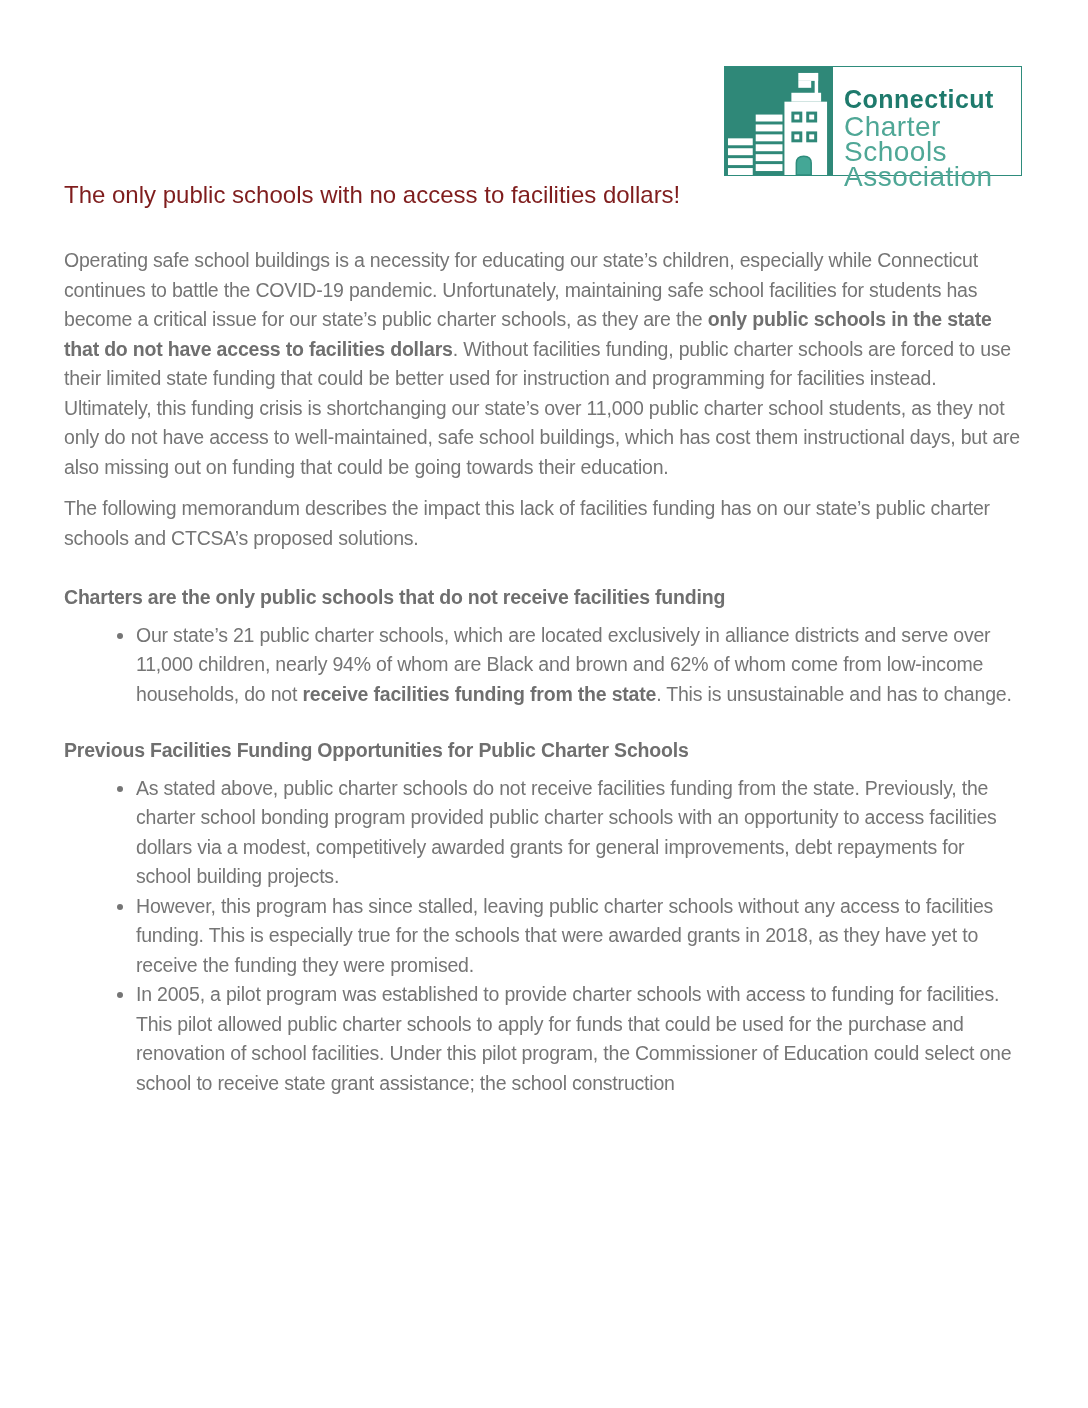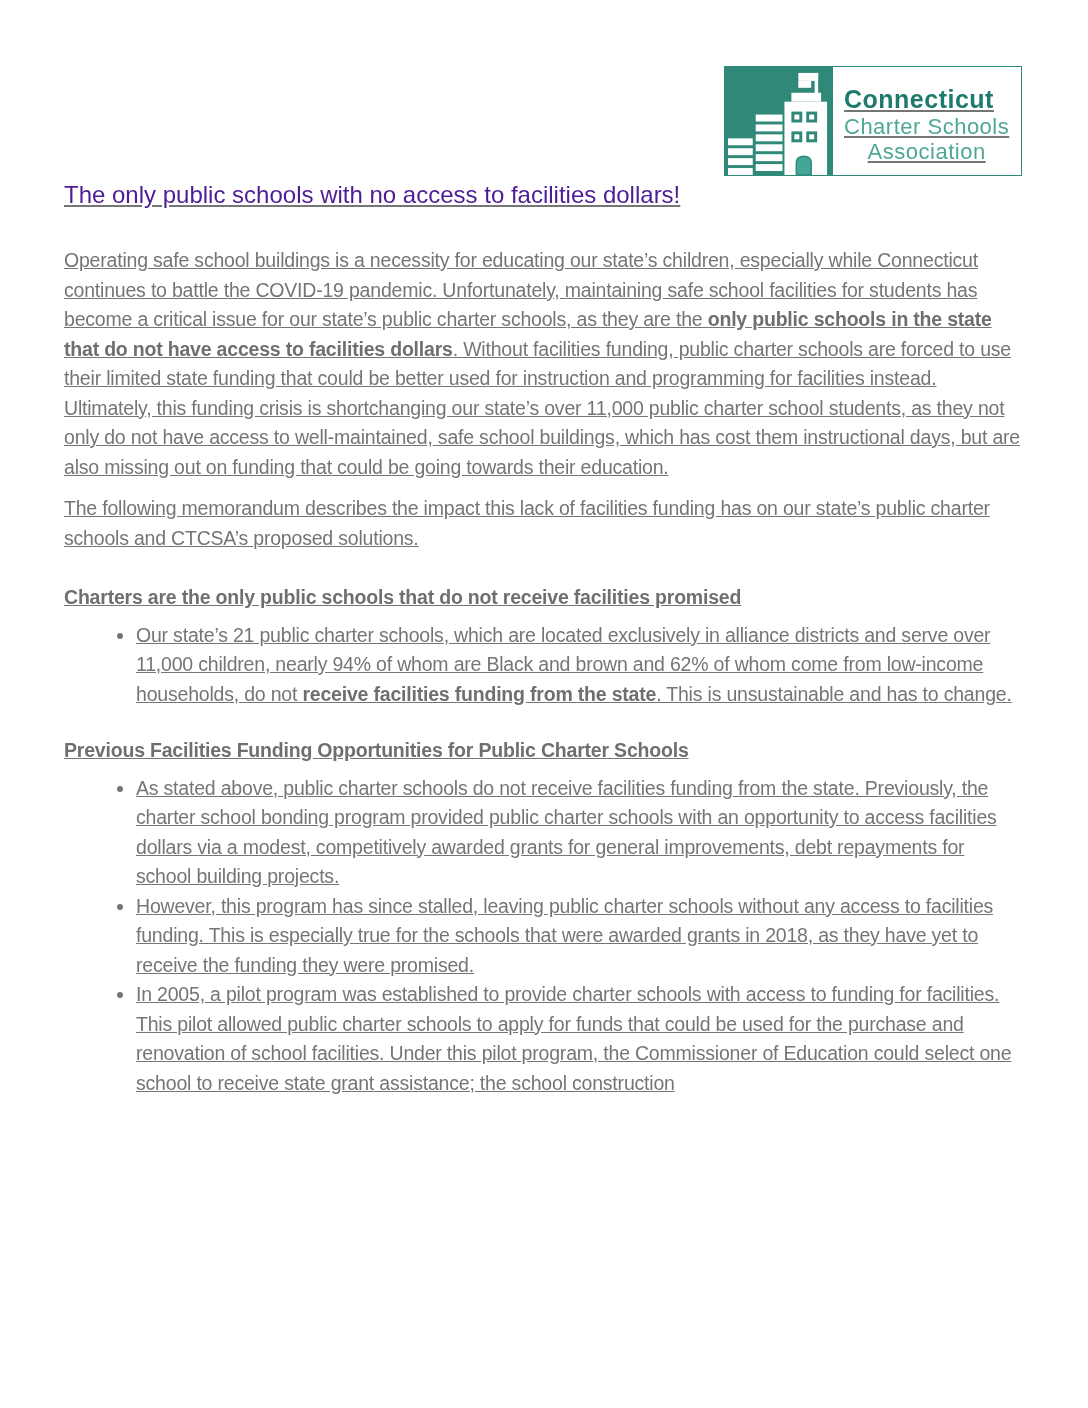--- a/index.html
+++ b/index.html
@@ -1,32 +1,32 @@
 <!DOCTYPE html>
 <html><head>
 <meta charset="utf-8">
 <style>
   * { margin:0; padding:0; box-sizing:border-box; }
   html, body { width:1088px; background:#ffffff; }
   body { font-family:"Liberation Sans", sans-serif; color:#757575; }
-  .page { width:1088px; height:1408px; padding:0 64px; overflow:hidden; background:#ffffff;text-decoration:underline; }
+  .page { width:1088px; height:1408px; padding:0 64px; overflow:hidden; background:#ffffff; }
 
   
   .logo-row { display:flex; justify-content:flex-end; margin-top:66px; padding-right:2px; }
   .logo { display:flex; width:298px; height:110px; border:1px solid #2e8c7c; background:#ffffff; }
   .logo-mark { flex:0 0 108px; width:108px; height:108px; }
   .logo-mark svg { display:block; width:108px; height:108px; }
   .logo-text { padding:17px 0 0 11px; }
   .logo-name { font-size:25px; line-height:30px; font-weight:bold; color:#1e7a6c; letter-spacing:0.5px; }
-  .logo-sub  { font-size:22px; line-height:25px; color:#4fa796; letter-spacing:0.5px;text-align:center; }
+  .logo-sub  { font-size:28px; line-height:25px; color:#4fa796; letter-spacing:0.5px; }
 
   
   h1.title   { margin-top:12px; font-size:44px; line-height:50px; font-weight:bold; color:#287b6e; letter-spacing:-0.5px; }
   h2.subject { margin-top:12px; font-size:27px; line-height:32px; font-weight:normal; color:#1f7a6d; }
-  h3.tagline { margin-top:4px;  font-size:24px; line-height:30px; font-weight:normal; color:#4c1d95; }
+  h3.tagline { margin-top:4px;  font-size:24px; line-height:30px; font-weight:normal; color:#7f1d1d; }
 
   
   .bodytext { font-size:19.5px; line-height:29.5px; letter-spacing:-0.2px; color:#757575; }
   p.intro    { margin-top:36px; }
   p.overview { margin-top:12px; }
   h4.sec-heading { margin-top:27px; font-size:19.5px; line-height:29.5px; font-weight:bold; color:#6f6f6f; letter-spacing:-0.2px; }
   h4.first-heading { margin-top:30px; }
   ul.bullets { list-style:disc outside; margin:8px; padding-left:64px; }
   ul.bullets li { padding-left:0; }
   .b { font-weight:bold; color:#6f6f6f; }
@@ -80,21 +80,21 @@
       </div>
     </div>
   </div>
 
   <h3 class="tagline">The only public schools with no access to facilities dollars!</h3>
 
   <p class="bodytext intro"><span>Operating safe school buildings is a necessity for educating our state’s children, especially while Connecticut continues to battle the COVID-19 pandemic. Unfortunately, maintaining safe school facilities for students has become a critical issue for our state’s public charter schools, as they are the </span><span class="b">only public schools in the state that do not have access to facilities dollars</span><span>. Without facilities funding, public charter schools are forced to use their limited state funding that could be better used for instruction and programming for facilities instead. Ultimately, this funding crisis is shortchanging our state’s over 11,000 public charter school students, as they not only do not have access to well-maintained, safe school buildings, which has cost them instructional days, but are also missing out on funding that could be going towards their education.</span></p>
   <p class="bodytext overview"><span>The following memorandum describes the impact this lack of facilities funding has on our state’s public charter schools and CTCSA’s proposed solutions.</span></p>
 
   <section>
-    <h4 class="sec-heading first-heading">Charters are the only public schools that do not receive facilities promised</h4>
+    <h4 class="sec-heading first-heading">Charters are the only public schools that do not receive facilities funding</h4>
     <ul class="bullets bodytext">
       <li><span>Our state’s 21 public charter schools, which are located exclusively in alliance districts and serve over 11,000 children, nearly 94% of whom are Black and brown and 62% of whom come from low-income households, do not </span><span class="b">receive facilities funding from the state</span><span>. This is unsustainable and has to change.</span></li>
     </ul>
   </section>
 
   <section>
     <h4 class="sec-heading">Previous Facilities Funding Opportunities for Public Charter Schools</h4>
     <ul class="bullets bodytext">
       <li><span>As stated above, public charter schools do not receive facilities funding from the state. Previously, the charter school bonding program provided public charter schools with an opportunity to access facilities dollars via a modest, competitively awarded grants for general improvements, debt repayments for school building projects.</span></li>
       <li><span>However, this program has since stalled, leaving public charter schools without any access to facilities funding. This is especially true for the schools that were awarded grants in 2018, as they have yet to receive the funding they were promised.</span></li>

